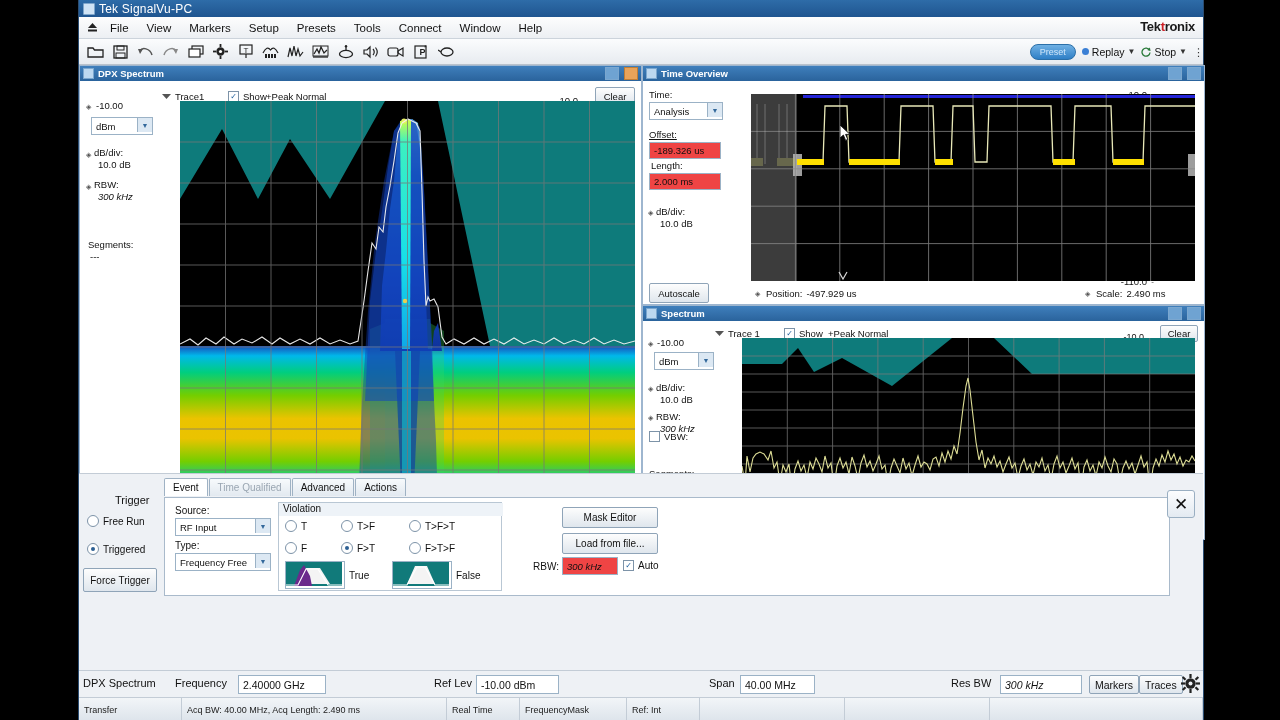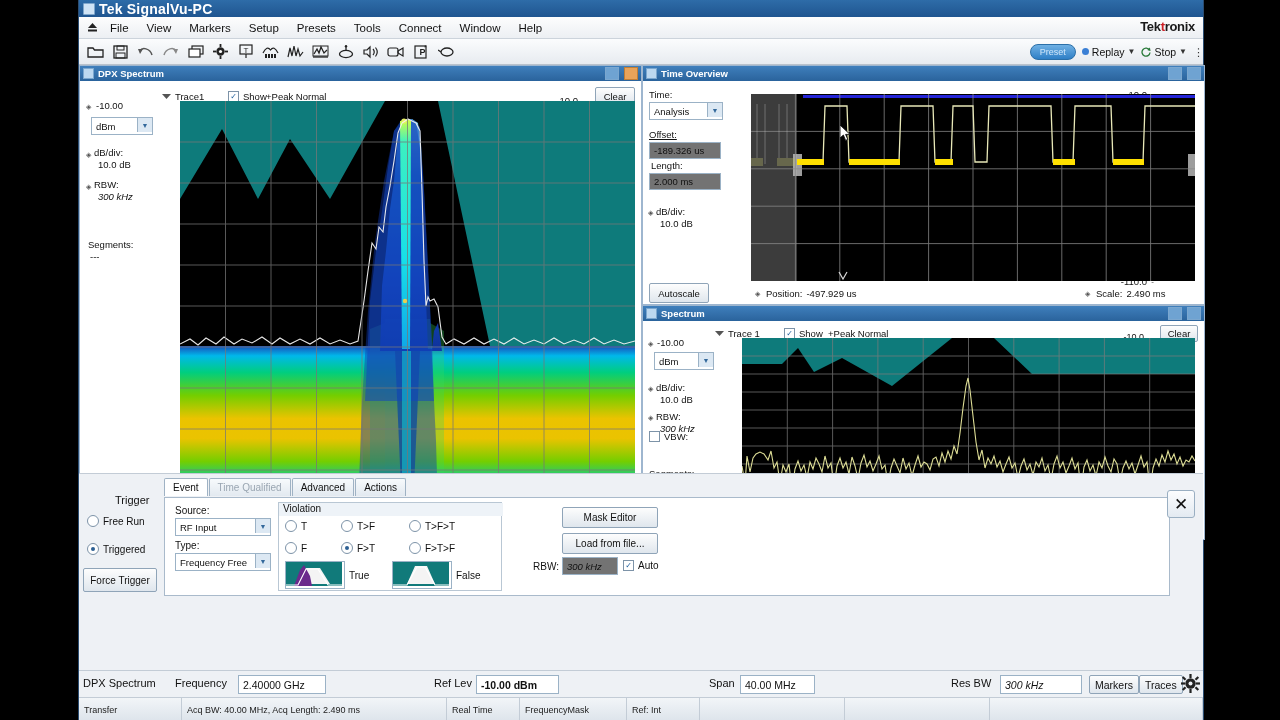--- a/index.html
+++ b/index.html
@@ -6,21 +6,21 @@
   body{width:1280px;height:720px;overflow:hidden;font-family:"Liberation Sans",sans-serif;}
   #app{position:absolute;left:78px;top:0;width:1124px;height:720px;background:#eef1f5;
        border-left:1px solid #2b4d72;border-right:1px solid #2b4d72;}
   .bar-l,.bar-r{position:absolute;top:0;height:720px;width:78px;background:#000;}
   .bar-l{left:0}.bar-r{right:0}
 
   
   .titlebar{height:17px;background:linear-gradient(#2e6ca8,#1f5590);
      display:flex;align-items:center;padding:0 4px;gap:4px;}
   .titlebar .tico{width:10px;height:10px;background:#cfe3f5;border:1px solid #7ea6cc;border-radius:1px;}
-  .titlebar .ttxt{color:#fff;font-size:14px;font-weight:bold;letter-spacing:.2px;}
+  .titlebar .ttxt{color:#fff;font-size:12px;font-weight:normal;letter-spacing:.2px;}
 
   
   .menubar{height:21px;background:linear-gradient(#fdfdfd,#eceff3);
      display:flex;align-items:center;border-bottom:1px solid #ccd3db;padding-left:4px;position:relative;}
   .menubar .eject{width:18px;text-align:center;font-size:11px;color:#222;}
   .menubar .mi{font-size:11.5px;color:#111;padding:2px 9px;}
   .tek-logo{position:absolute;right:8px;top:2px;font-size:13px;font-weight:bold;color:#1a1a1a;letter-spacing:-.3px;}
   .tek-logo i{font-style:normal;color:#cf2027;}
 
   
@@ -79,21 +79,21 @@
        background:linear-gradient(#f7fafc,#e2e9f0);color:#111;margin-right:1px;border-radius:2px 2px 0 0;}
   .tab.active{background:#fff;color:#111;}
   .tab.dis{color:#9aa6b2;}
   .tpanel{position:absolute;border:1px solid #a9bacb;background:#fff;}
   .grpbox{position:absolute;border:1px solid #b9c7d4;background:#fff;}
   .grplbl{position:absolute;font-size:10px;color:#111;background:#eef3f8;}
   .radio{width:10px;height:10px;border:1px solid #7d93a8;border-radius:50%;background:#fff;
       display:inline-flex;align-items:center;justify-content:center;}
   .radio .dot{width:4px;height:4px;border-radius:50%;background:#2c5f93;}
   .rlbl{position:absolute;font-size:10px;color:#111;display:flex;align-items:center;gap:4px;}
-  .fld{position:absolute;border:1px solid #9bb2c6;background:#737373;font-size:9.5px;font-style:italic;
+  .fld{position:absolute;border:1px solid #9bb2c6;background:#ef4444;font-size:9.5px;font-style:italic;
       color:#111;display:flex;align-items:center;padding-left:4px;}
   .closeX{position:absolute;width:26px;height:26px;border:1px solid #9aafc2;border-radius:3px;
      background:linear-gradient(#fcfdfe,#e3eaf1);display:flex;align-items:center;justify-content:center;
      font-size:17px;color:#111;}
 
   
   .setbar{position:absolute;left:0;right:0;top:670px;height:27px;background:#eef1f5;
      border-top:1px solid #c3ccd6;}
   .setlbl{position:absolute;font-size:11px;color:#111;}
   .setfld{position:absolute;height:17px;border:1px solid #9bb2c6;background:#fff;font-size:10.5px;
@@ -745,21 +745,21 @@
     </div>
 
     <div class="closeX" style="left:1088px;top:16px;">✕</div>
   </div>
 
   <div class="setbar">
     <div class="setlbl" style="left:4px;top:6px;">DPX Spectrum</div>
     <div class="setlbl" style="left:96px;top:6px;">Frequency</div>
     <div class="setfld" style="left:159px;top:4px;width:78px;">2.40000 GHz</div>
     <div class="setlbl" style="left:355px;top:6px;">Ref Lev</div>
-    <div class="setfld" style="left:397px;top:4px;width:73px;font-weight:bold;">-10.00 dBm</div>
+    <div class="setfld" style="left:397px;top:4px;width:73px;">-10.00 dBm</div>
     <div class="setlbl" style="left:630px;top:6px;">Span</div>
     <div class="setfld" style="left:661px;top:4px;width:65px;">40.00 MHz</div>
     <div class="setlbl" style="left:872px;top:6px;">Res BW</div>
     <div class="setfld it" style="left:921px;top:4px;width:72px;">300 kHz</div>
     <div class="sbtn" style="left:1010px;top:4px;">Markers</div>
     <div class="sbtn" style="left:1060px;top:4px;">Traces</div>
     <div style="position:absolute;left:1102px;top:3px;">
       <svg width="19" height="19" viewBox="0 0 19 19">
           <circle cx="9.5" cy="9.5" r="5.2" fill="#222"></circle>
           <circle cx="9.5" cy="9.5" r="2" fill="#eef1f5"></circle>

